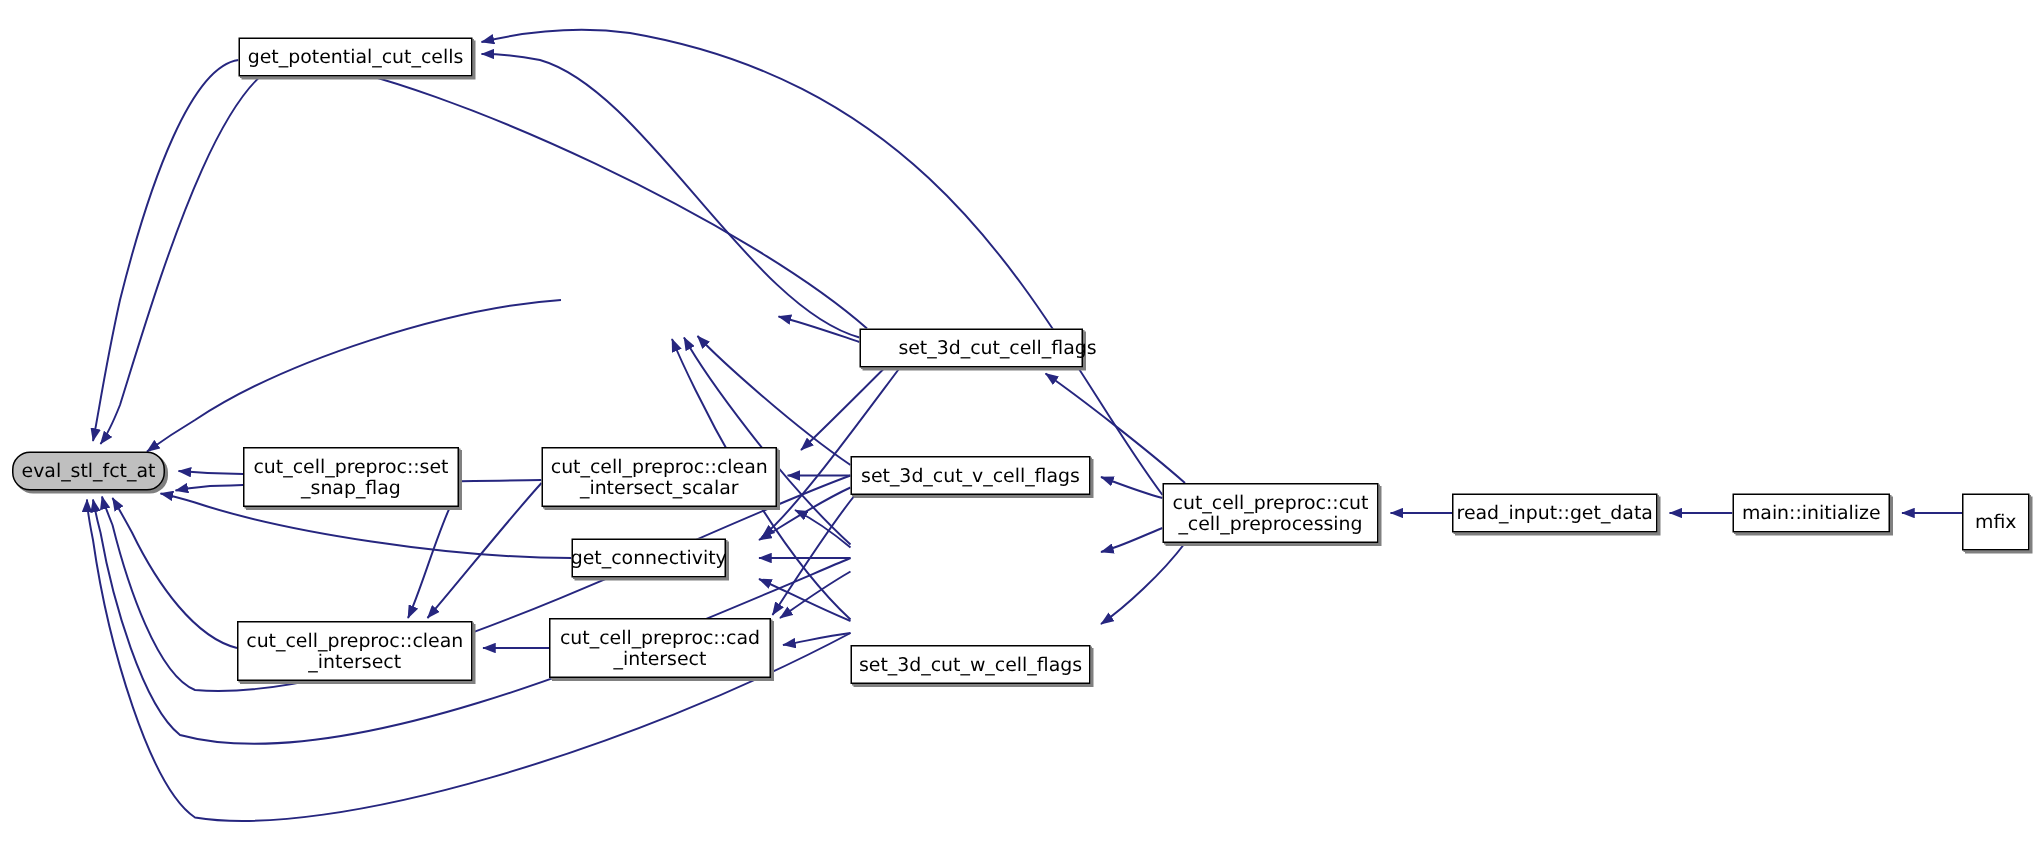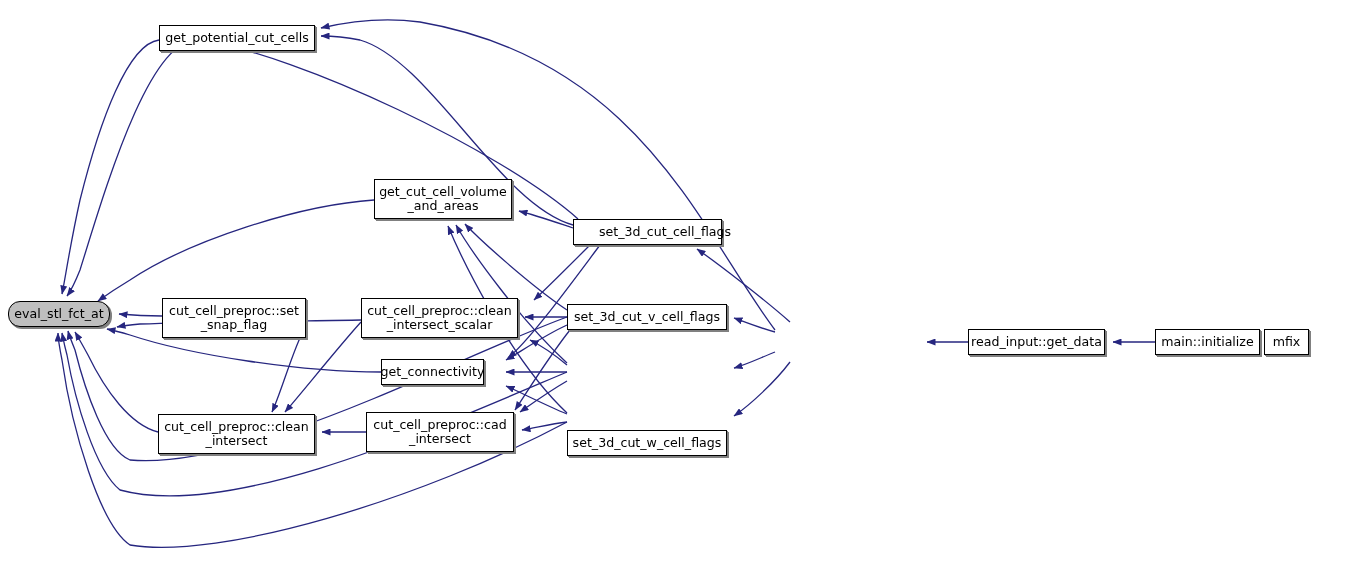--- a/index.html
+++ b/index.html
@@ -65,30 +65,30 @@
       <path d="M 790,322 C 765,300 720,265 697,249" fill="none" stroke="#26267f" stroke-width="1.3" marker-end="url(#ah)"></path>
       <path d="M 775,332 C 760,328 745,322 734,318" fill="none" stroke="#26267f" stroke-width="1.3" marker-end="url(#ah)"></path>
       <path d="M 775,352 C 760,358 748,364 734,368" fill="none" stroke="#26267f" stroke-width="1.3" marker-end="url(#ah)"></path>
       <path d="M 790,362 C 775,382 750,405 734,416" fill="none" stroke="#26267f" stroke-width="1.3" marker-end="url(#ah)"></path>
       <path d="M 968,342 C 955,342 942,342 927,342" fill="none" stroke="#26267f" stroke-width="1.3" marker-end="url(#ah)"></path>
       <path d="M 1155,342 C 1142,342 1128,342 1113,342" fill="none" stroke="#26267f" stroke-width="1.3" marker-end="url(#ah)"></path>
       <path d="M 1308,342 C 1296,342 1283,342 1268,342" fill="none" stroke="#26267f" stroke-width="1.3" marker-end="url(#ah)"></path>
     </svg>
 <div class="node highlight" style="left: 8px; top: 301px; width: 102px; height: 26px; border-radius: 12px;">eval_stl_fct_at</div>
     <div class="node" style="left: 159px; top: 25px; width: 156px; height: 26px; text-align: right;">get_potential_cut_cells</div>
-    <div class="node" style="left: 374px; top: 179px; width: 138px; height: 40px;">get_cut_cell_volume
-_and_areas</div>
     <div class="node" style="left: 573px; top: 219px; width: 149px; height: 26px; padding-left: 35px;">set_3d_cut_cell_flags</div>
     <div class="node" style="left: 162px; top: 298px; width: 144px; height: 40px;">cut_cell_preproc::set
 _snap_flag</div>
     <div class="node" style="left: 361px; top: 298px; width: 157px; height: 40px;">cut_cell_preproc::clean
 _intersect_scalar</div>
     <div class="node" style="left: 567px; top: 304px; width: 160px; height: 26px;">set_3d_cut_v_cell_flags</div>
     <div class="node" style="left: 381px; top: 359px; width: 103px; height: 26px;">get_connectivity</div>
     <div class="node" style="left: 158px; top: 414px; width: 157px; height: 40px;">cut_cell_preproc::clean
 _intersect</div>
     <div class="node" style="left: 366px; top: 412px; width: 148px; height: 40px;">cut_cell_preproc::cad
 _intersect</div>
     <div class="node" style="left: 567px; top: 409px; width: 160px; height: 26px; margin-top: 21px;">set_3d_cut_w_cell_flags</div>
+    <div class="node" style="left: 775px; top: 322px; width: 144px; height: 40px;">cut_cell_preproc::cut
+_cell_preprocessing</div>
     <div class="node" style="left: 968px; top: 329px; width: 137px; height: 26px;">read_input::get_data</div>
     <div class="node" style="left: 1155px; top: 329px; width: 105px; height: 26px;">main::initialize</div>
-    <div class="node" style="left: 1264px; top: 329px; width: 45px; height: 26px;">mfix</div>
+    <div class="node" style="left: 1308px; top: 329px; width: 45px; height: 38px;">mfix</div>
   </div>
 
 </body></html>

